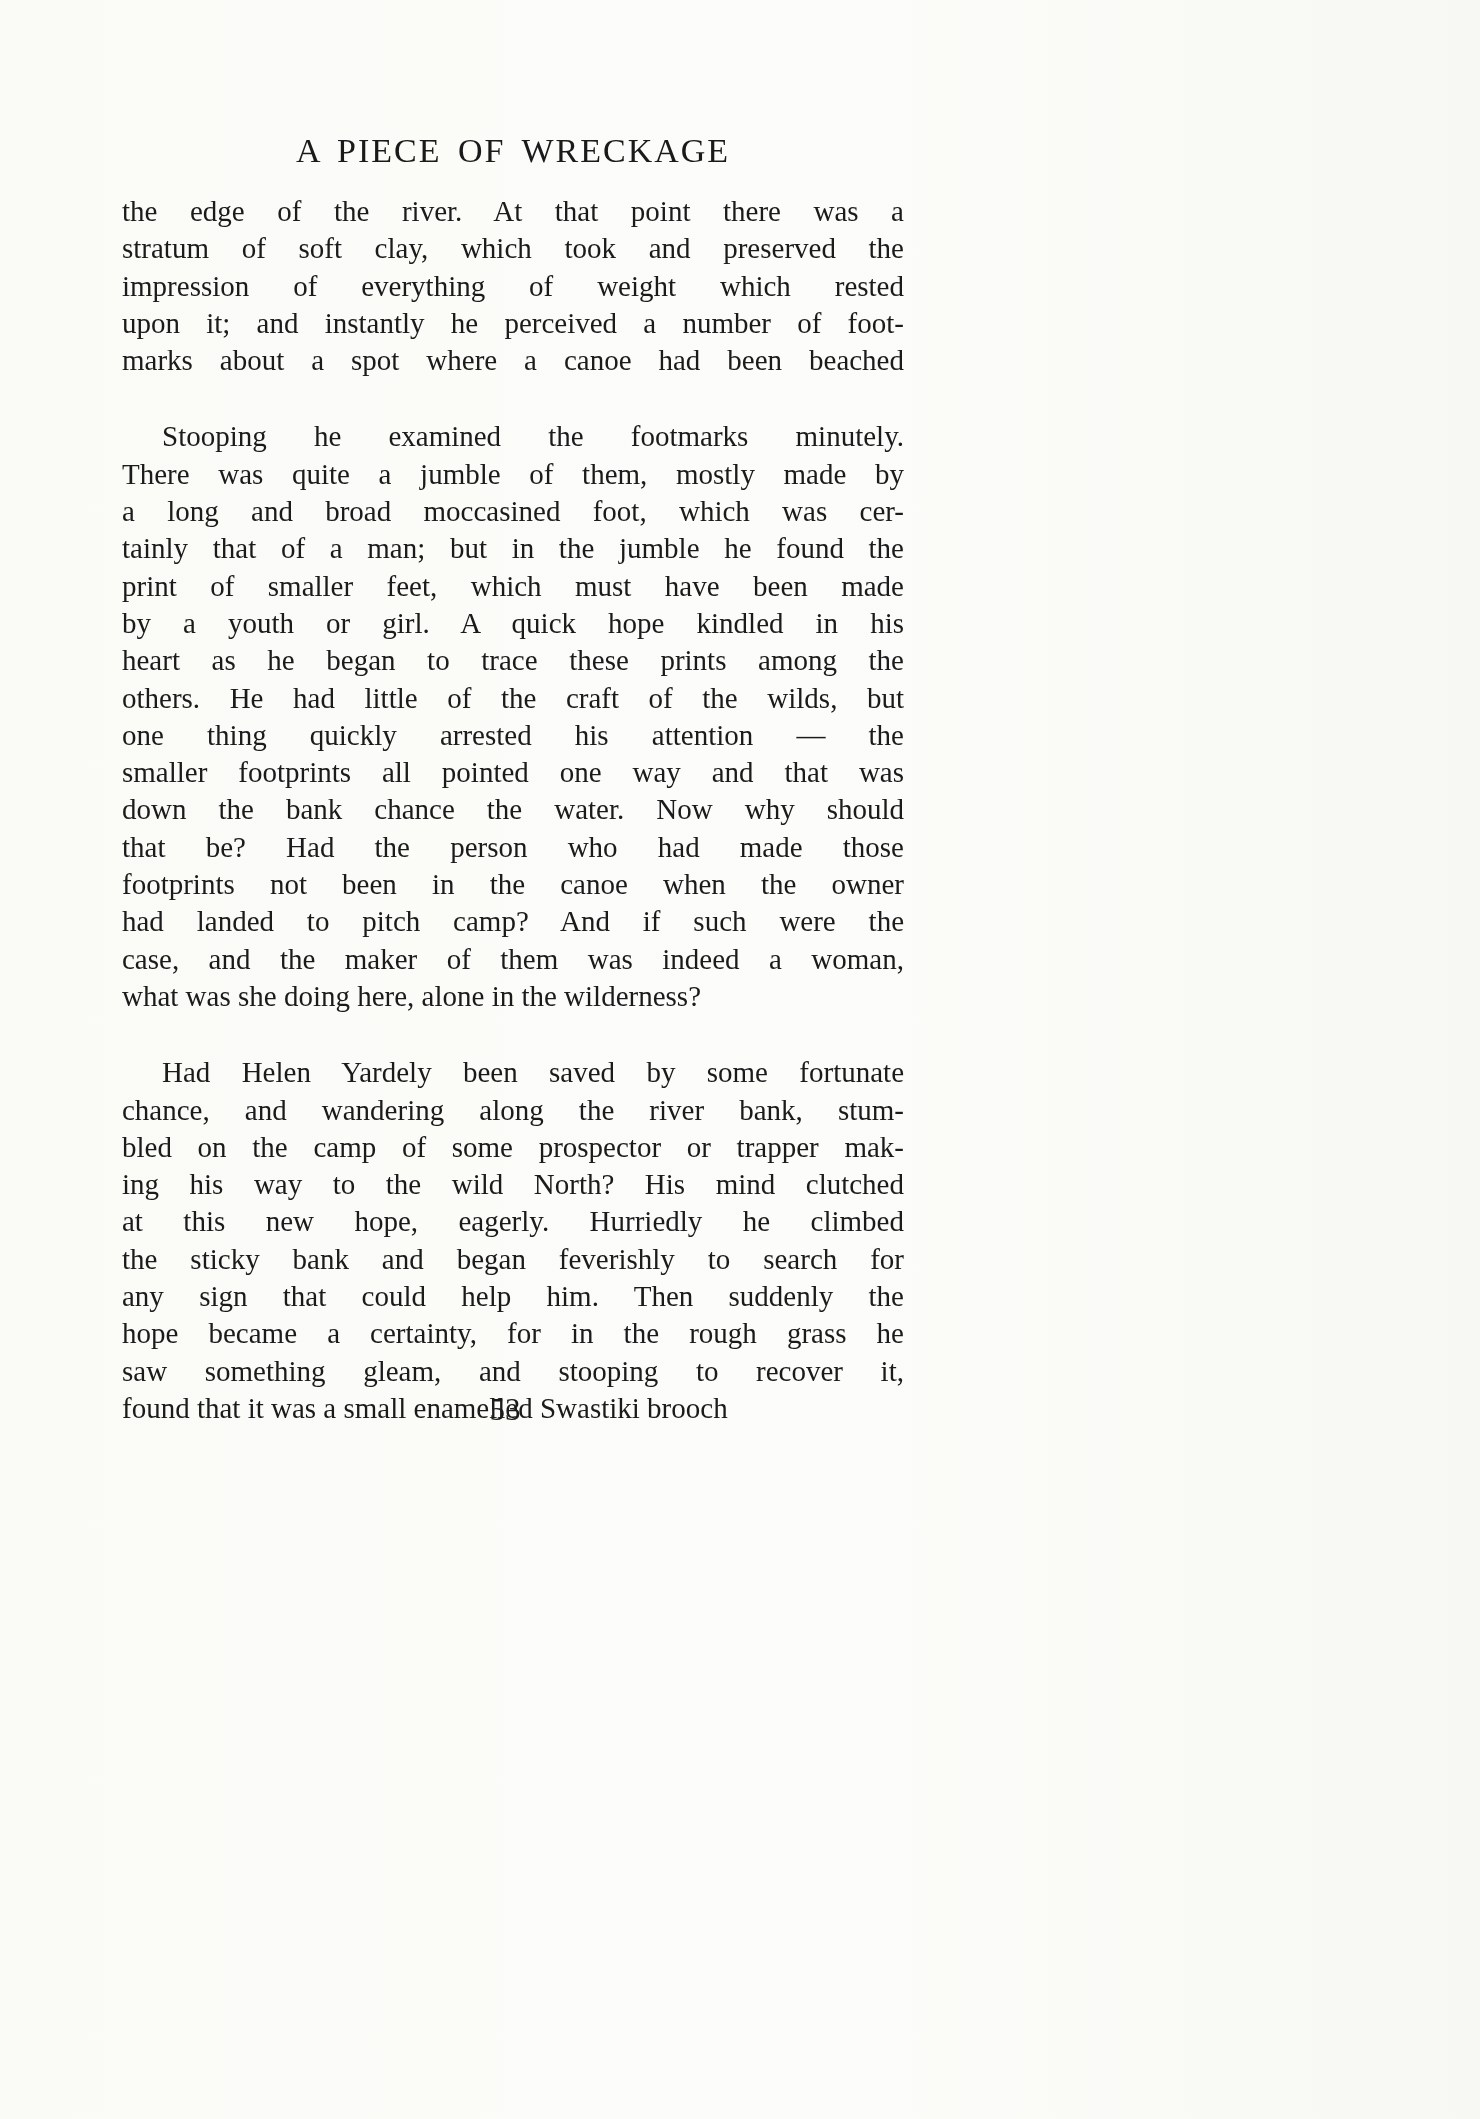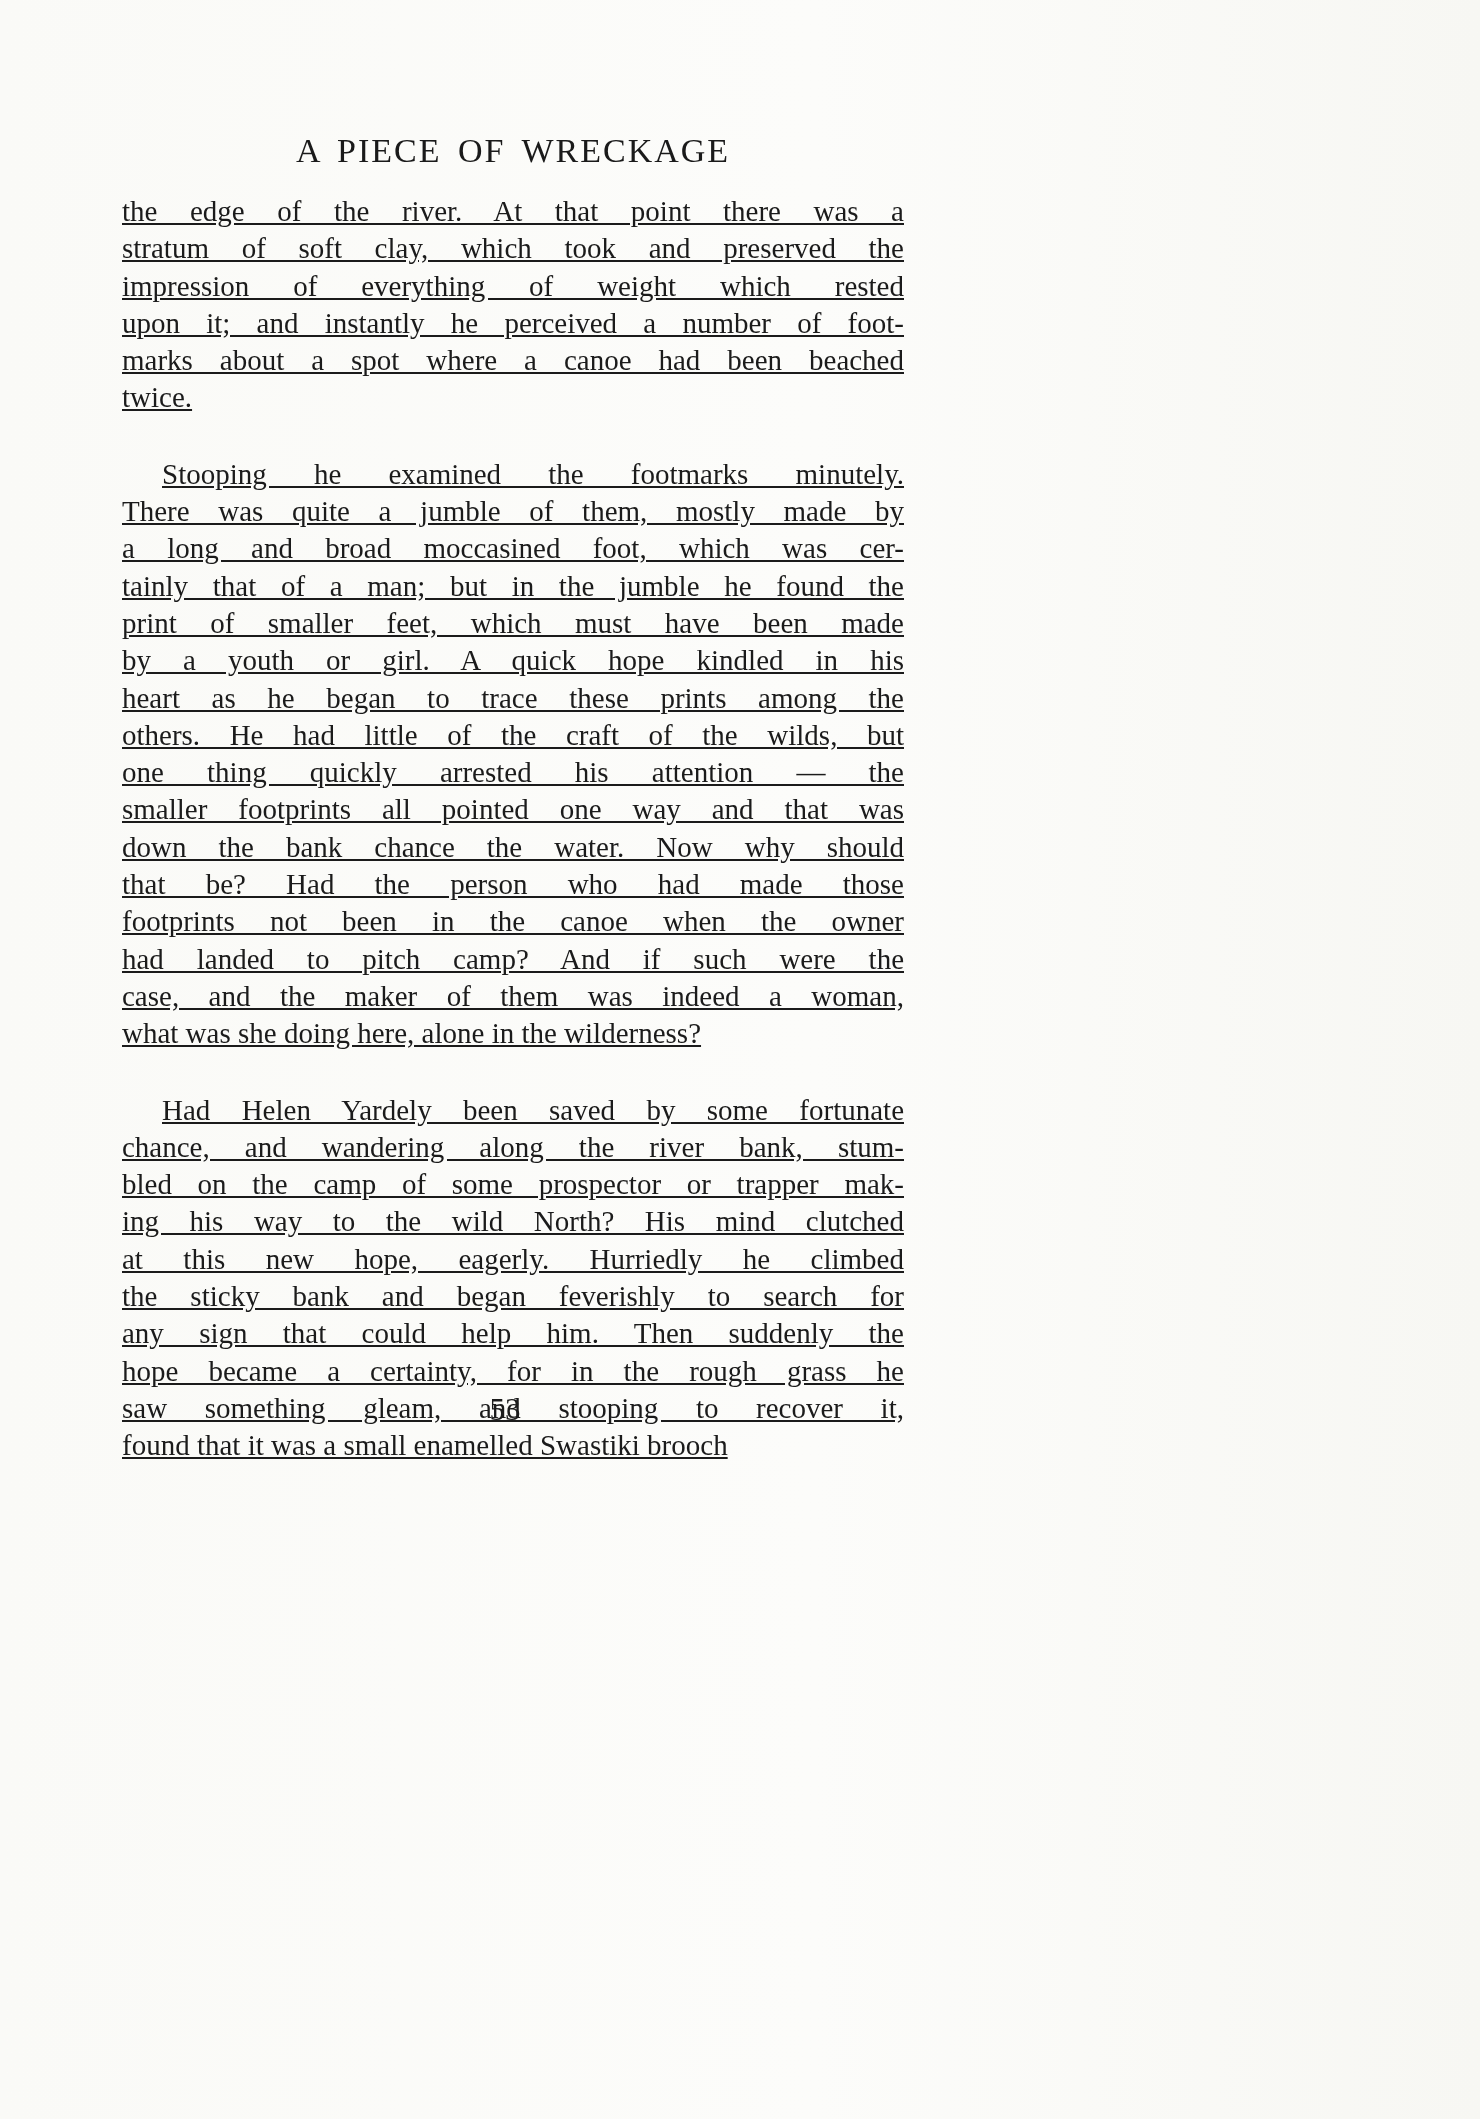--- a/index.html
+++ b/index.html
@@ -37,21 +37,20 @@
       top: 193px;
       left: 122px;
       width: 782px;
       font-size: 29px;
       line-height: 37.3px;
       color: #1b1b1b;
     }
     .line {
       text-align: justify;
       text-align-last: justify;
-      text-decoration: underline;
     }
     .line.last {
       text-align-last: left;
     }
     .line.indent {
       text-indent: 40px;
       margin-top: 39px;
     }
     .page-number {
       position: absolute;
@@ -68,21 +67,20 @@
 
 <div class="page">
   <div class="running-header">A PIECE OF WRECKAGE</div>
 
   <div class="body-text">
       <div class="line">the edge of the river.  At that point there was a</div>
       <div class="line">stratum of soft clay, which took and preserved the</div>
       <div class="line">impression of everything of weight which rested</div>
       <div class="line">upon it; and instantly he perceived a number of foot-</div>
       <div class="line">marks about a spot where a canoe had been beached</div>
-      <div class="line last">twice.</div>
       <div class="line indent">Stooping he examined the footmarks minutely.</div>
       <div class="line">There was quite a jumble of them, mostly made by</div>
       <div class="line">a long and broad moccasined foot, which was cer-</div>
       <div class="line">tainly that of a man; but in the jumble he found the</div>
       <div class="line">print of smaller feet, which must have been made</div>
       <div class="line">by a youth or girl.  A quick hope kindled in his</div>
       <div class="line">heart as he began to trace these prints among the</div>
       <div class="line">others.  He had little of the craft of the wilds, but</div>
       <div class="line">one thing quickly arrested his attention — the</div>
       <div class="line">smaller footprints all pointed one way and that was</div>

